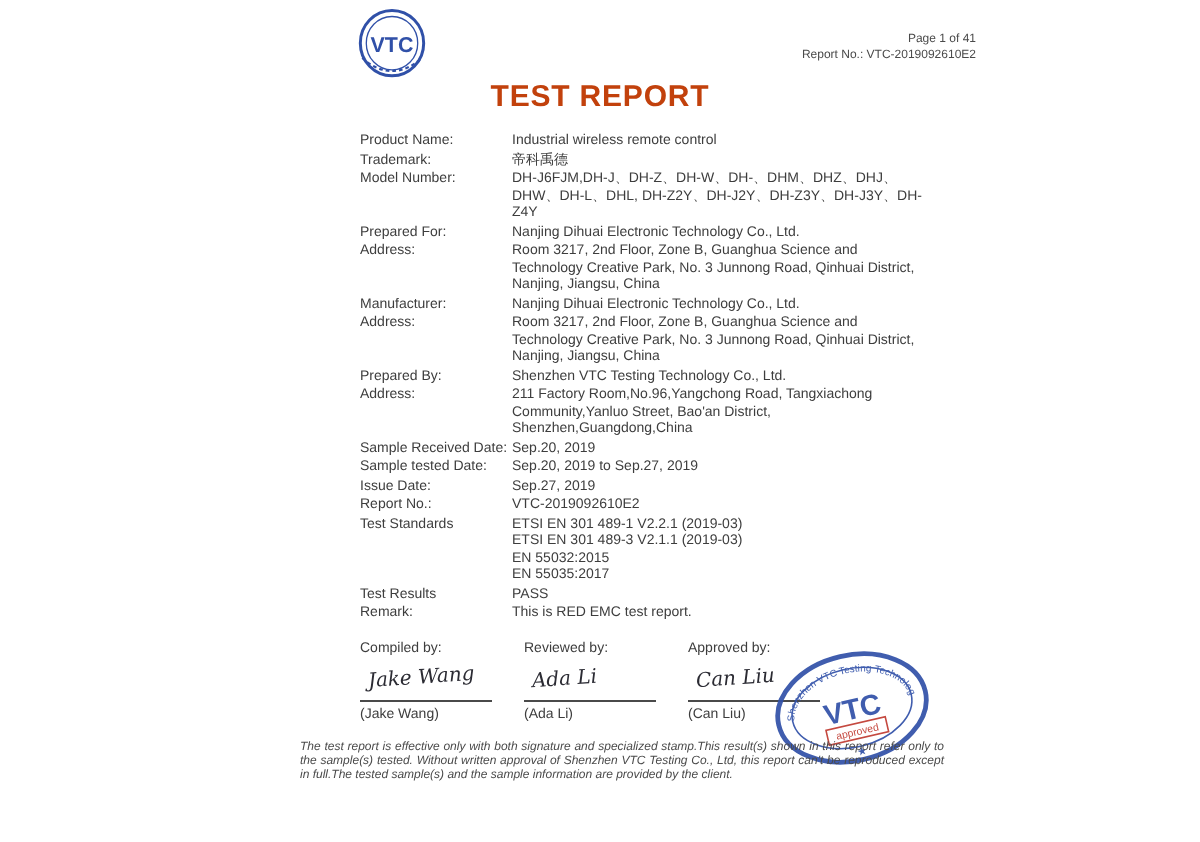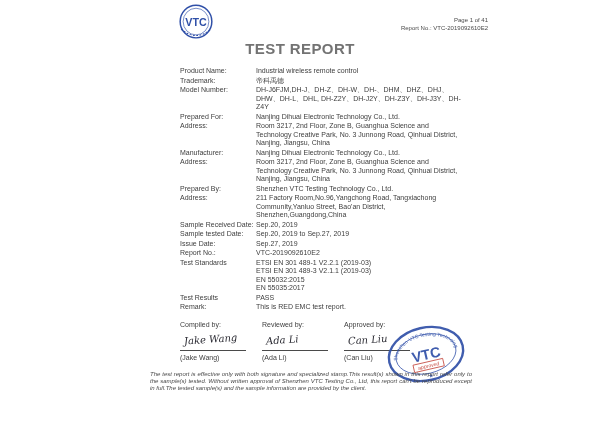--- a/index.html
+++ b/index.html
@@ -4,21 +4,21 @@
 <style>
   html,body{margin:0;padding:0;background:#fff;}
   .page{
     position:relative;width:600px;height:421px;background:#ffffff;overflow:hidden;
     font-family:"Liberation Sans",sans-serif;color:#3d3d3d;padding-left:26px;
   }
   
   .logo{position:absolute;left:168px;top:2px;width:56px;height:41px;}
   .pageinfo{position:absolute;top:17px;right:138px;text-align:right;font-size:6px;line-height:7.5px;color:#4a4a4a;}
   .title{position:absolute;top:40px;left:0;width:600px;text-align:center;
-         font-size:15px;font-weight:bold;letter-spacing:0.4px;color:#737373;}
+         font-size:15px;font-weight:bold;letter-spacing:0.4px;color:#c2410c;}
   
   .fields{position:absolute;left:180px;top:67px;width:283px;font-size:7px;line-height:8.5px;}
   .field-row{display:flex;margin-bottom:1px;}
   .field-label{width:76px;flex:none;}
   .field-value{flex:1;}
   
   .sigblock{position:absolute;left:180px;top:320px;display:flex;}
   .sig-col{width:82px;margin-right:0;}
   .sig-label{font-size:7px;line-height:9px;}
   .sig-script{height:17px;font-family:"DejaVu Serif",serif;font-style:italic;

